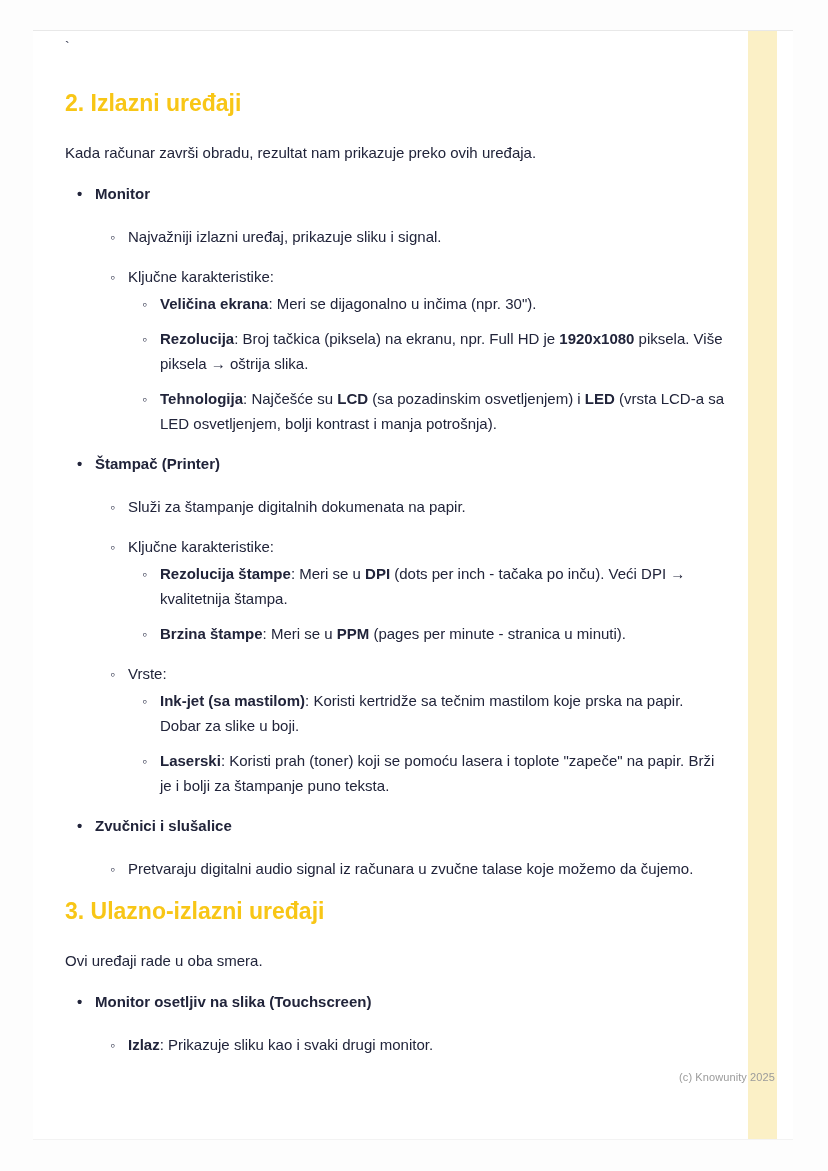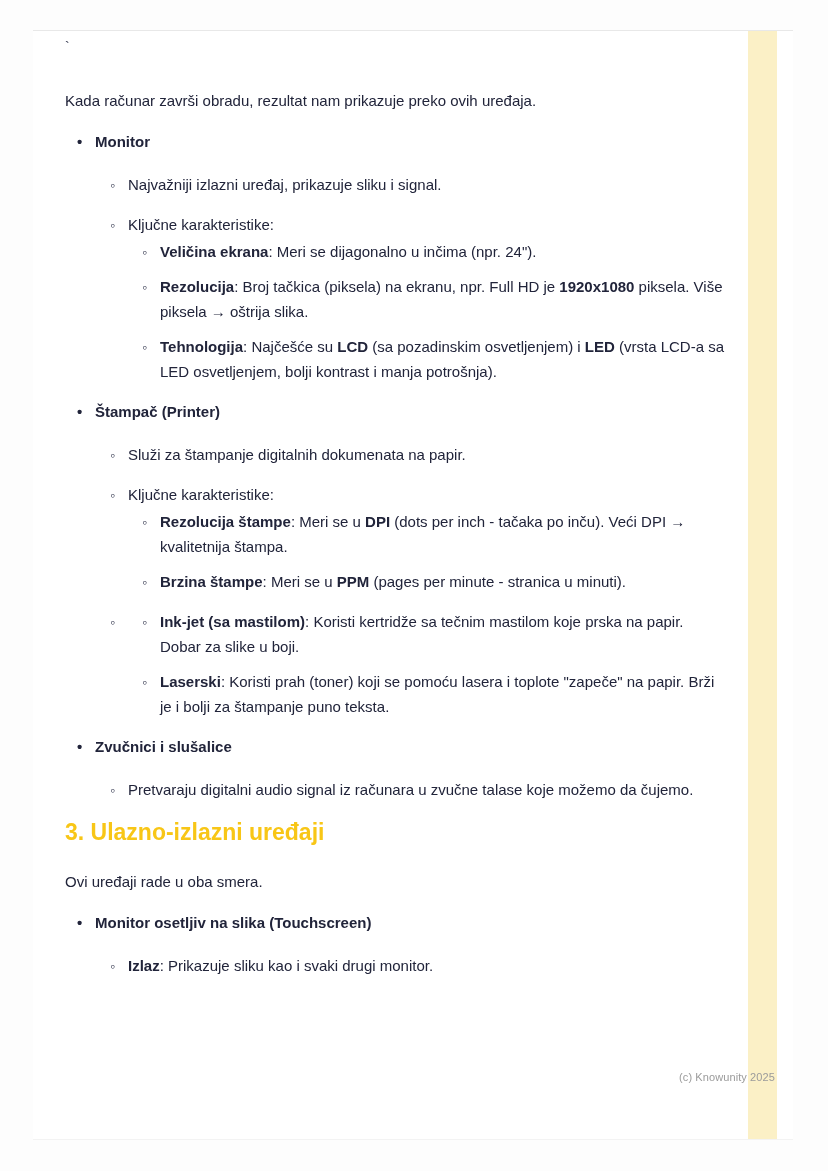--- a/index.html
+++ b/index.html
@@ -62,39 +62,40 @@
 </head>
 <body>
 
 <div class="page">
   <div class="strip"></div>
   <div class="footer">(c) Knowunity 2025</div>
 
   <div class="content">
     <div class="stray">`</div>
 
+    <h2 class="hd">2. Izlazni uređaji</h2>
     <p class="intro">Kada računar završi obradu, rezultat nam prikazuje preko ovih uređaja.</p>
 
     <ul class="l1">
 
       <li class="li1">
         <span class="blt bl1">•</span>
         <div class="lbl">Monitor</div>
         <ul class="l2">
           <li class="li2">
             <span class="blt bl2">◦</span>
             <div class="txt">Najvažniji izlazni uređaj, prikazuje sliku i signal.</div>
           </li>
           <li class="li2">
             <span class="blt bl2">◦</span>
             <div class="txt">Ključne karakteristike:</div>
             <ul class="l3">
               <li class="li3">
                 <span class="blt bl3">◦</span>
-                <div class="txt"><b>Veličina ekrana</b><span>: Meri se dijagonalno u inčima (npr. 24").</span></div>
+                <div class="txt"><b>Veličina ekrana</b><span>: Meri se dijagonalno u inčima (npr. 30").</span></div>
               </li>
               <li class="li3">
                 <span class="blt bl3">◦</span>
                 <div class="txt"><b>Rezolucija</b><span>: Broj tačkica (piksela) na ekranu, npr. Full HD je </span><b>1920x1080</b><span> piksela. Više piksela → oštrija slika.</span></div>
               </li>
               <li class="li3">
                 <span class="blt bl3">◦</span>
                 <div class="txt"><b>Tehnologija</b><span>: Najčešće su </span><b>LCD</b><span> (sa pozadinskim osvetljenjem) i </span><b>LED</b><span> (vrsta LCD-a sa LED osvetljenjem, bolji kontrast i manja potrošnja).</span></div>
               </li>
             </ul>
@@ -119,20 +120,21 @@
                 <div class="txt"><b>Rezolucija štampe</b><span>: Meri se u </span><b>DPI</b><span> (dots per inch - tačaka po inču). Veći DPI → kvalitetnija štampa.</span></div>
               </li>
               <li class="li3">
                 <span class="blt bl3">◦</span>
                 <div class="txt"><b>Brzina štampe</b><span>: Meri se u </span><b>PPM</b><span> (pages per minute - stranica u minuti).</span></div>
               </li>
             </ul>
           </li>
           <li class="li2">
             <span class="blt bl2">◦</span>
+            <div class="txt">Vrste:</div>
             <ul class="l3">
               <li class="li3">
                 <span class="blt bl3">◦</span>
                 <div class="txt"><b>Ink-jet (sa mastilom)</b><span>: Koristi kertridže sa tečnim mastilom koje prska na papir. Dobar za slike u boji.</span></div>
               </li>
               <li class="li3">
                 <span class="blt bl3">◦</span>
                 <div class="txt"><b>Laserski</b><span>: Koristi prah (toner) koji se pomoću lasera i toplote "zapeče" na papir. Brži je i bolji za štampanje puno teksta.</span></div>
               </li>
             </ul>

